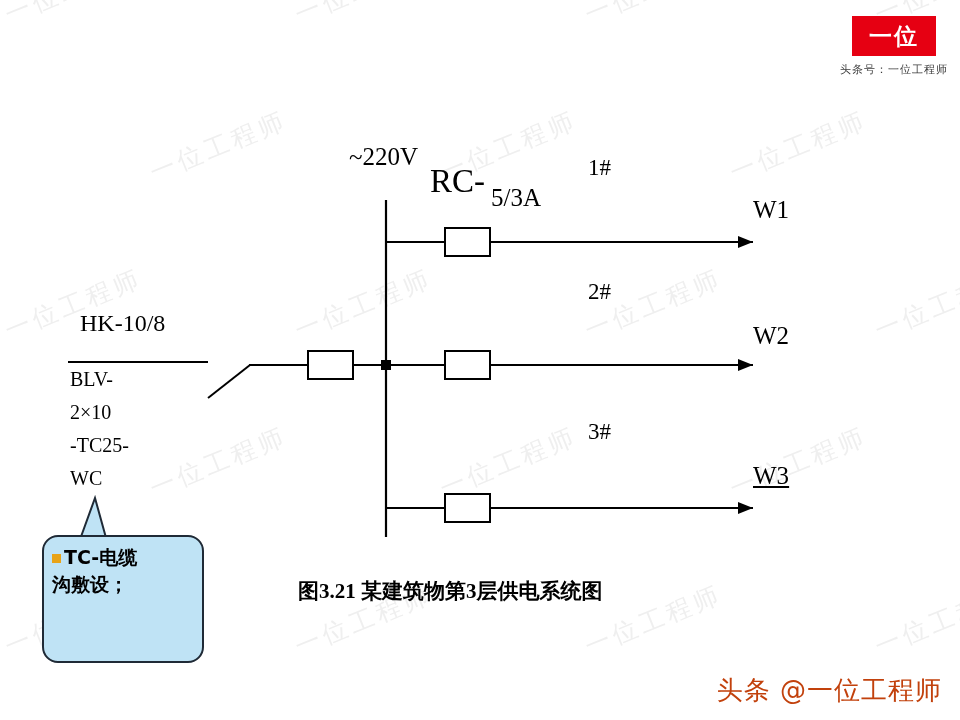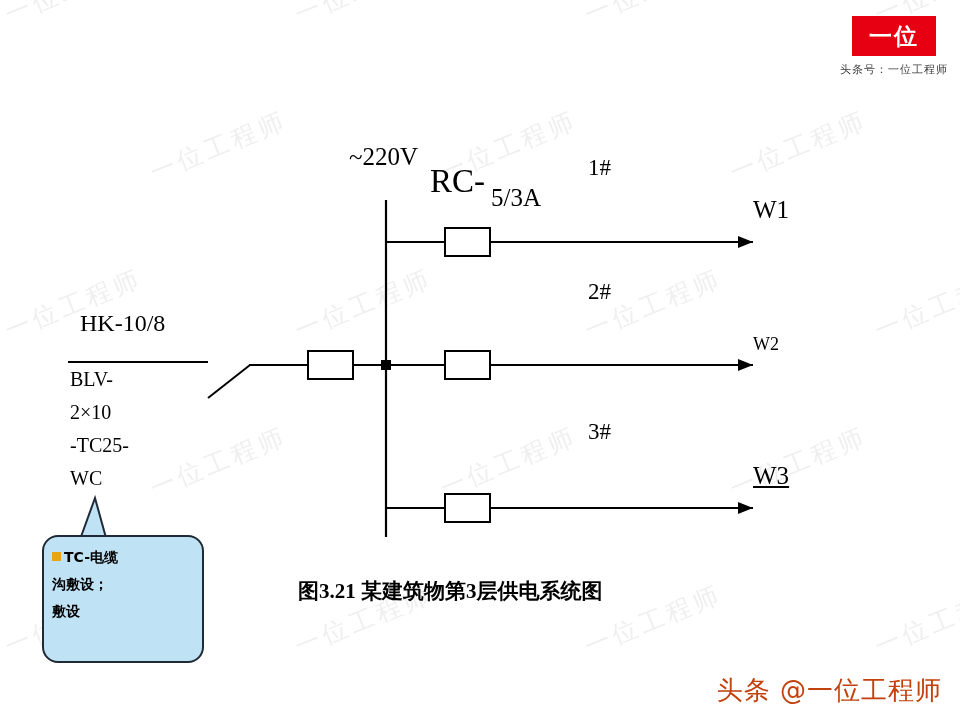--- a/index.html
+++ b/index.html
@@ -61,21 +61,21 @@
 
   #label-supply-voltage { left: 349px; top: 143px; font-size: 25px; }
   #label-rc-line1 { left: 430px; top: 163px; font-size: 33px; }
   #label-rc-line2 { left: 443px; top: 184px; font-size: 25px; margin-left: 48px; }
 
   #label-branch-1 { left: 588px; top: 155px; font-size: 23px; }
   #label-branch-2 { left: 588px; top: 279px; font-size: 23px; }
   #label-branch-3 { left: 588px; top: 419px; font-size: 23px; }
 
   #label-w1 { left: 753px; top: 196px; font-size: 25px; }
-  #label-w2 { left: 753px; top: 334px; font-size: 18px; }
+  #label-w2 { left: 753px; top: 322px; font-size: 25px; }
   #label-w3 { left: 753px; top: 462px; font-size: 25px; text-decoration: underline; }
 
   #label-feed-floor { left: 82px; top: 278px; font-size: 24px; }
   #label-hk { left: 80px; top: 310px; font-size: 24px; }
 
   #label-cable-type  { left: 70px; top: 363px; font-size: 20px; line-height: 33px; }
   #label-cable-type div { }
 
   #figure-caption {
     left: 298px; top: 577px;
@@ -89,21 +89,21 @@
     position: absolute;
     left: 42px; top: 535px;
     width: 162px; height: 128px;
     background: #bfe3f5;
     border: 2px solid #1f2a36;
     border-radius: 16px;
     box-sizing: border-box;
     z-index: 5;
     padding: 7px 8px 0 8px;
     font-family: "DejaVu Sans", "Liberation Sans", sans-serif;
-    font-size: 14px;
+    font-size: 19px;
     font-weight: bold;
     line-height: 27px;
     color: #000000;
   }
   #callout-box .bullet {
     display: inline-block;
     width: 9px; height: 9px;
     background: #e8a317;
     margin-right: 3px;
     vertical-align: 1px;
@@ -229,21 +229,20 @@
     <div>WC</div>
   </div>
 
   <div class="lbl" id="figure-caption">图3.21 某建筑物第3层供电系统图</div>
 
   <div id="callout-box">
     <div>
       <span class="bullet"></span><span>TC-电缆</span>
     </div>
     <div>沟敷设；</div>
-    <div>敷设</div>
   </div>
 
   <div id="logo-block">
     <div id="logo-mark">一位</div>
     <div id="logo-caption">头条号：一位工程师</div>
   </div>
 
   <div id="bottom-watermark">头条 @一位工程师</div>
 
 </div>

